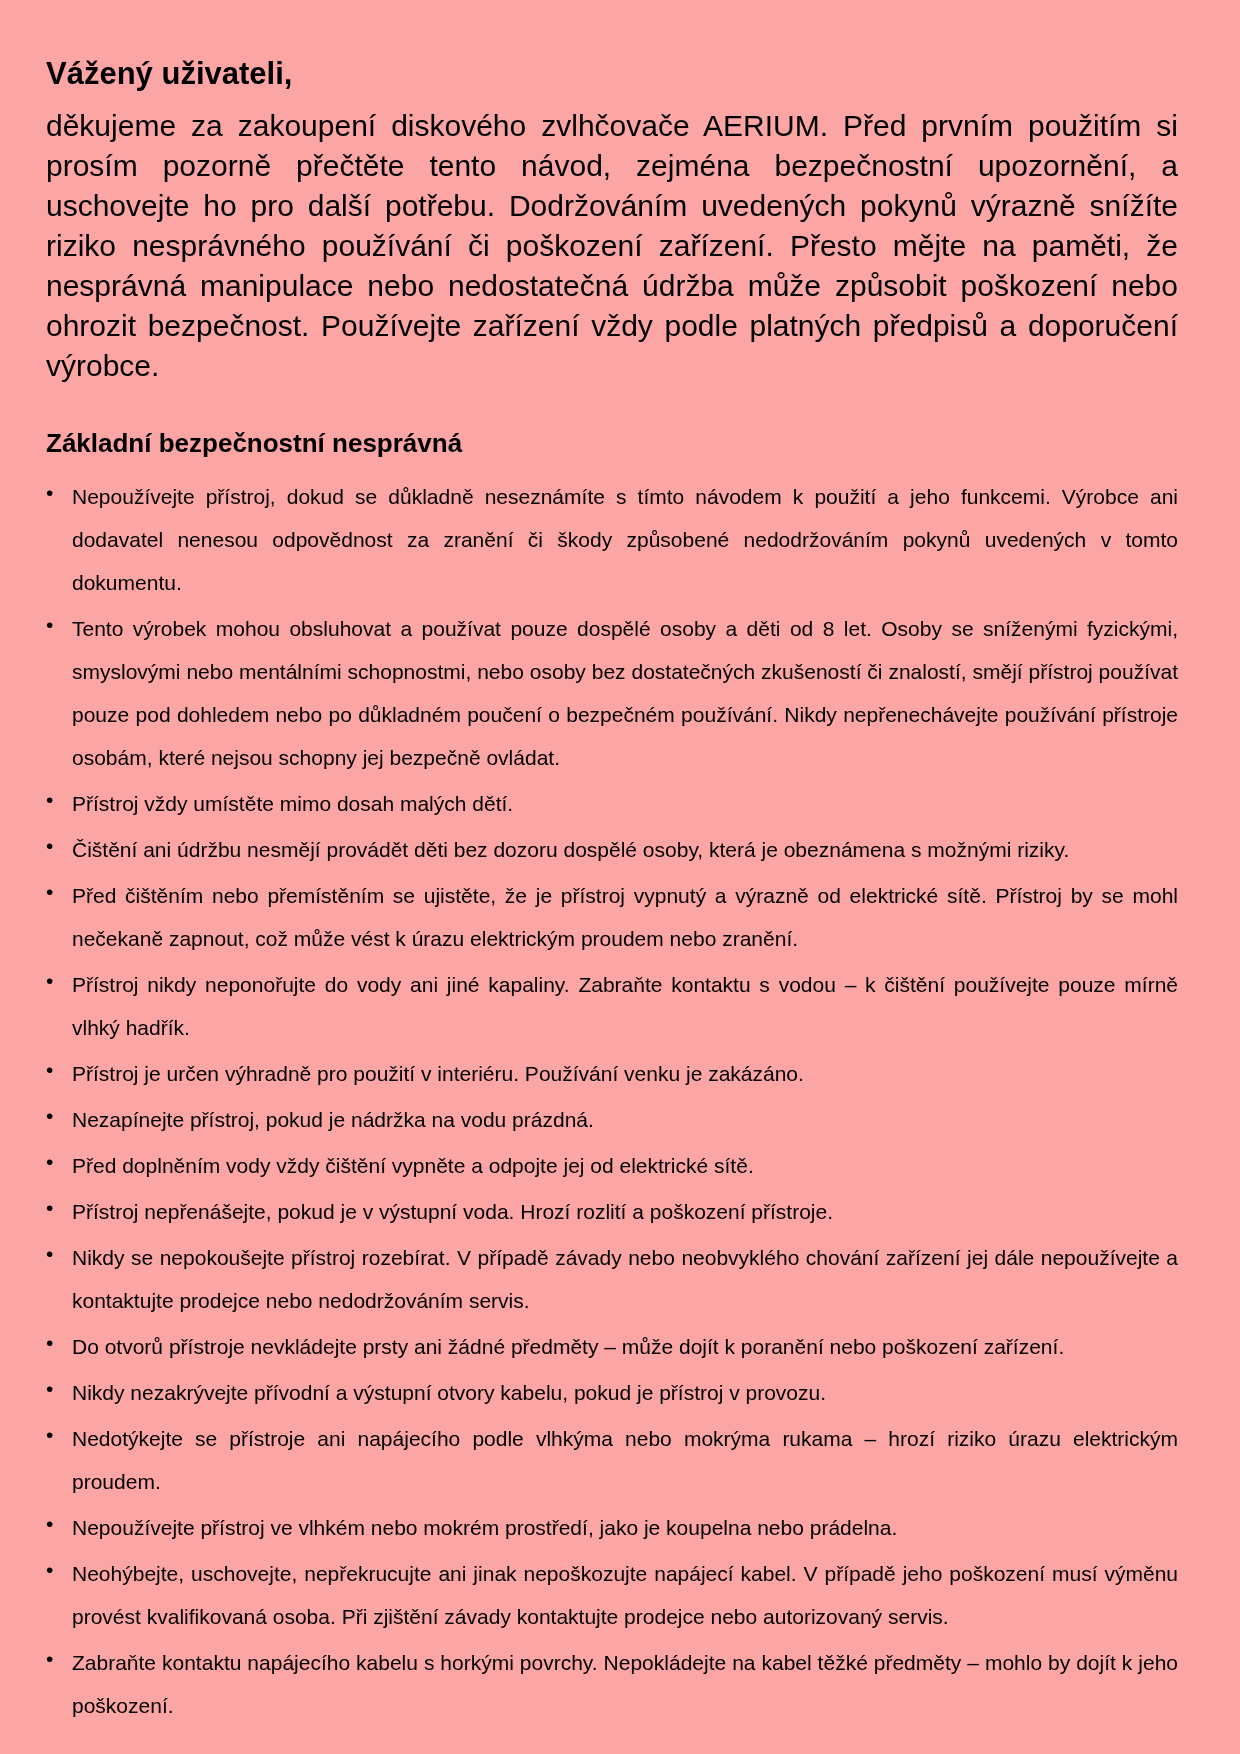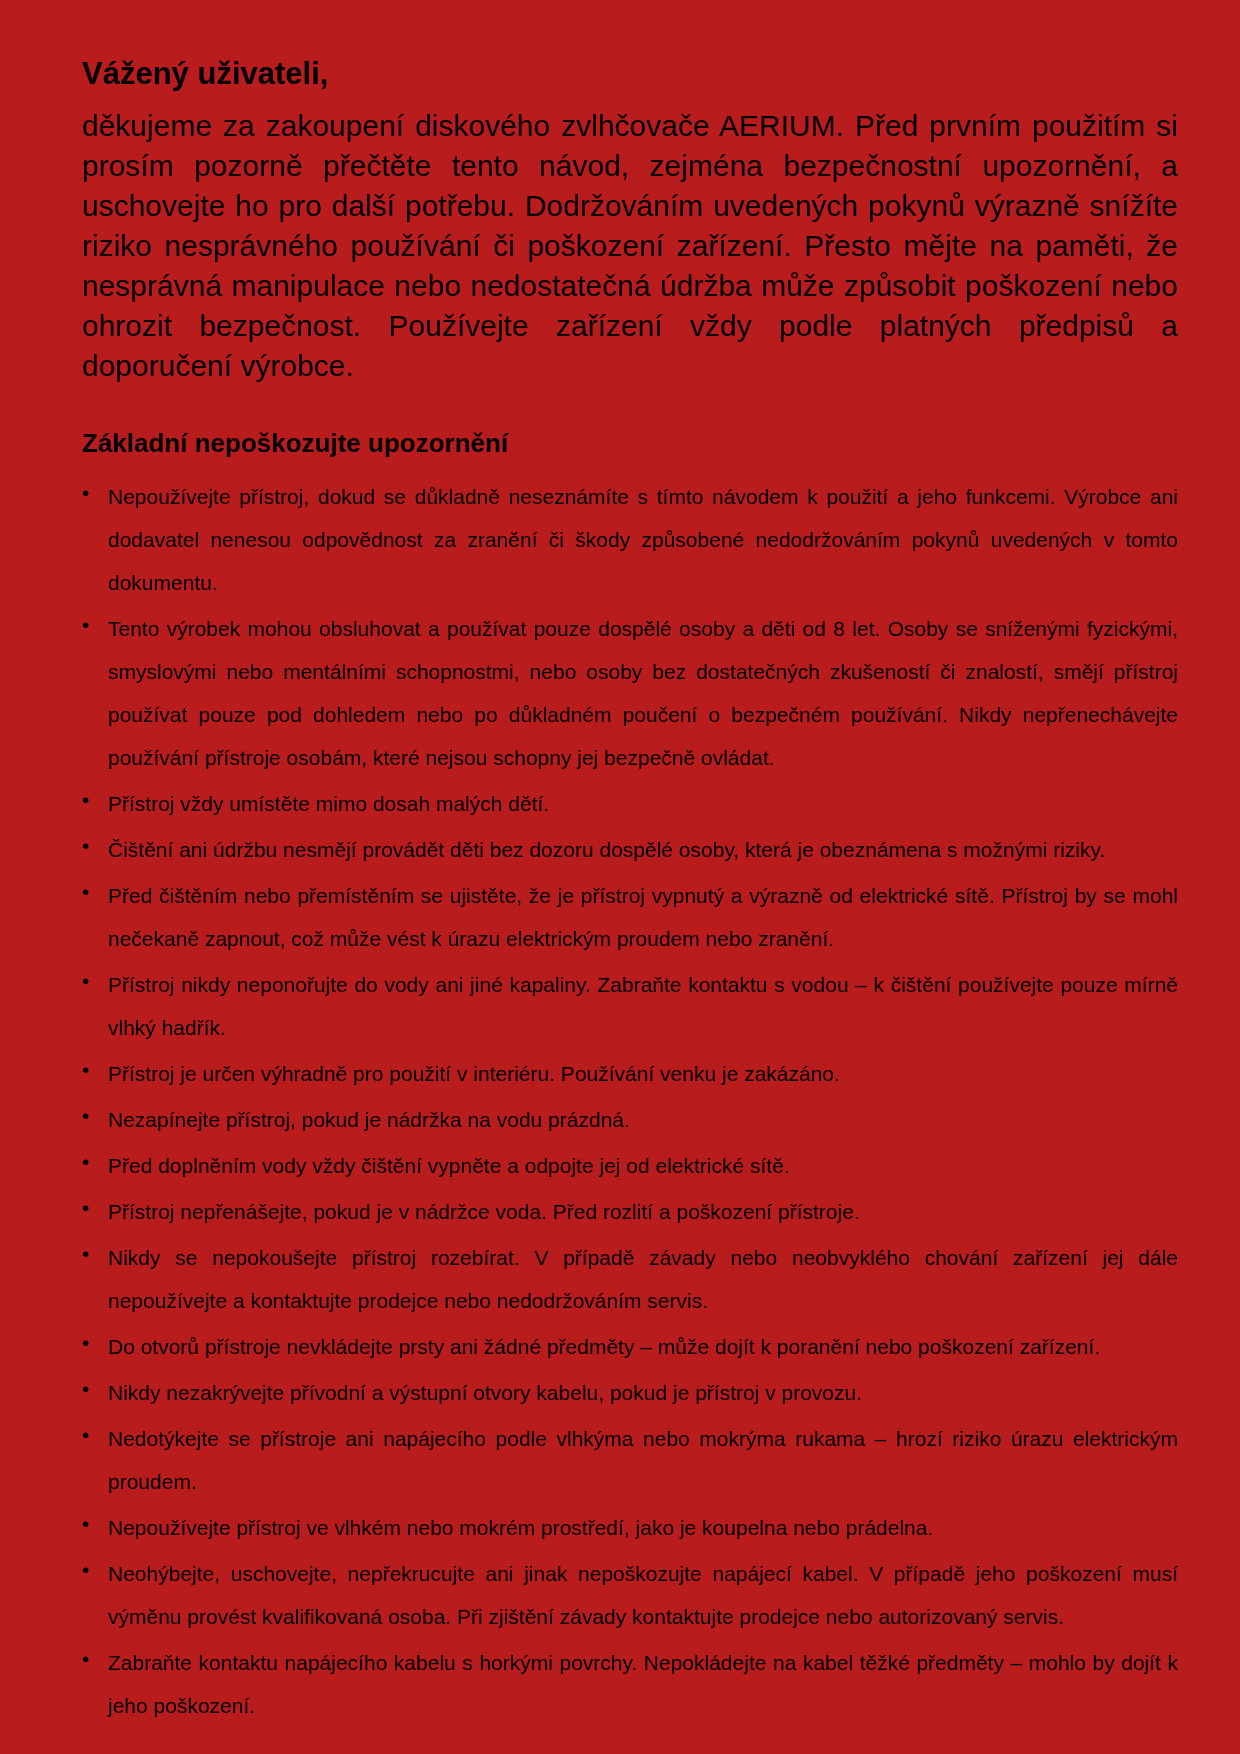--- a/index.html
+++ b/index.html
@@ -4,22 +4,22 @@
 <style>
   * { margin: 0; padding: 0; box-sizing: border-box; }
   html, body { background: #ffffff; }
   body {
     font-family: "Liberation Sans", "DejaVu Sans", sans-serif;
     color: #000000;
   }
   .page {
     width: 1240px;
     height: 1754px;
-    background: #b91c1c;
-    padding: 56px 62px 40px 82px;
+    background: #fca5a5;
+    padding: 56px 62px 40px 46px;
     overflow: hidden;
   }
   h1.doc-title {
     font-size: 31px;
     font-weight: 700;
     letter-spacing: 0px;
     margin: 0 0 14px 0;
     color: #000000;
   }
   p.intro {
@@ -59,21 +59,21 @@
 </style>
 </head>
 <body>
 
 <div class="page">
 
   <h1 class="doc-title">Vážený uživateli,</h1>
 
   <p class="intro">děkujeme za zakoupení diskového zvlhčovače AERIUM. Před prvním použitím si prosím pozorně přečtěte tento návod, zejména bezpečnostní upozornění, a uschovejte ho pro další potřebu. Dodržováním uvedených pokynů výrazně snížíte riziko nesprávného používání či poškození zařízení. Přesto mějte na paměti, že nesprávná manipulace nebo nedostatečná údržba může způsobit poškození nebo ohrozit bezpečnost. Používejte zařízení vždy podle platných předpisů a doporučení výrobce.</p>
 
-  <h2 class="section-title">Základní nepoškozujte upozornění</h2>
+  <h2 class="section-title">Základní bezpečnostní nesprávná</h2>
 
   <ul class="bullets">
     <li>
       <span class="marker">•</span>
       <span class="text">Nepoužívejte přístroj, dokud se důkladně neseznámíte s tímto návodem k použití a jeho funkcemi. Výrobce ani dodavatel nenesou odpovědnost za zranění či škody způsobené nedodržováním pokynů uvedených v tomto dokumentu.</span>
     </li>
     <li>
       <span class="marker">•</span>
       <span class="text">Tento výrobek mohou obsluhovat a používat pouze dospělé osoby a děti od 8 let. Osoby se sníženými fyzickými, smyslovými nebo mentálními schopnostmi, nebo osoby bez dostatečných zkušeností či znalostí, smějí přístroj používat pouze pod dohledem nebo po důkladném poučení o bezpečném používání. Nikdy nepřenechávejte používání přístroje osobám, které nejsou schopny jej bezpečně ovládat.</span>
     </li>
@@ -100,21 +100,21 @@
     <li>
       <span class="marker">•</span>
       <span class="text">Nezapínejte přístroj, pokud je nádržka na vodu prázdná.</span>
     </li>
     <li>
       <span class="marker">•</span>
       <span class="text">Před doplněním vody vždy čištění vypněte a odpojte jej od elektrické sítě.</span>
     </li>
     <li>
       <span class="marker">•</span>
-      <span class="text">Přístroj nepřenášejte, pokud je v nádržce voda. Před rozlití a poškození přístroje.</span>
+      <span class="text">Přístroj nepřenášejte, pokud je v výstupní voda. Hrozí rozlití a poškození přístroje.</span>
     </li>
     <li>
       <span class="marker">•</span>
       <span class="text">Nikdy se nepokoušejte přístroj rozebírat. V případě závady nebo neobvyklého chování zařízení jej dále nepoužívejte a kontaktujte prodejce nebo nedodržováním servis.</span>
     </li>
     <li>
       <span class="marker">•</span>
       <span class="text">Do otvorů přístroje nevkládejte prsty ani žádné předměty – může dojít k poranění nebo poškození zařízení.</span>
     </li>
     <li>

